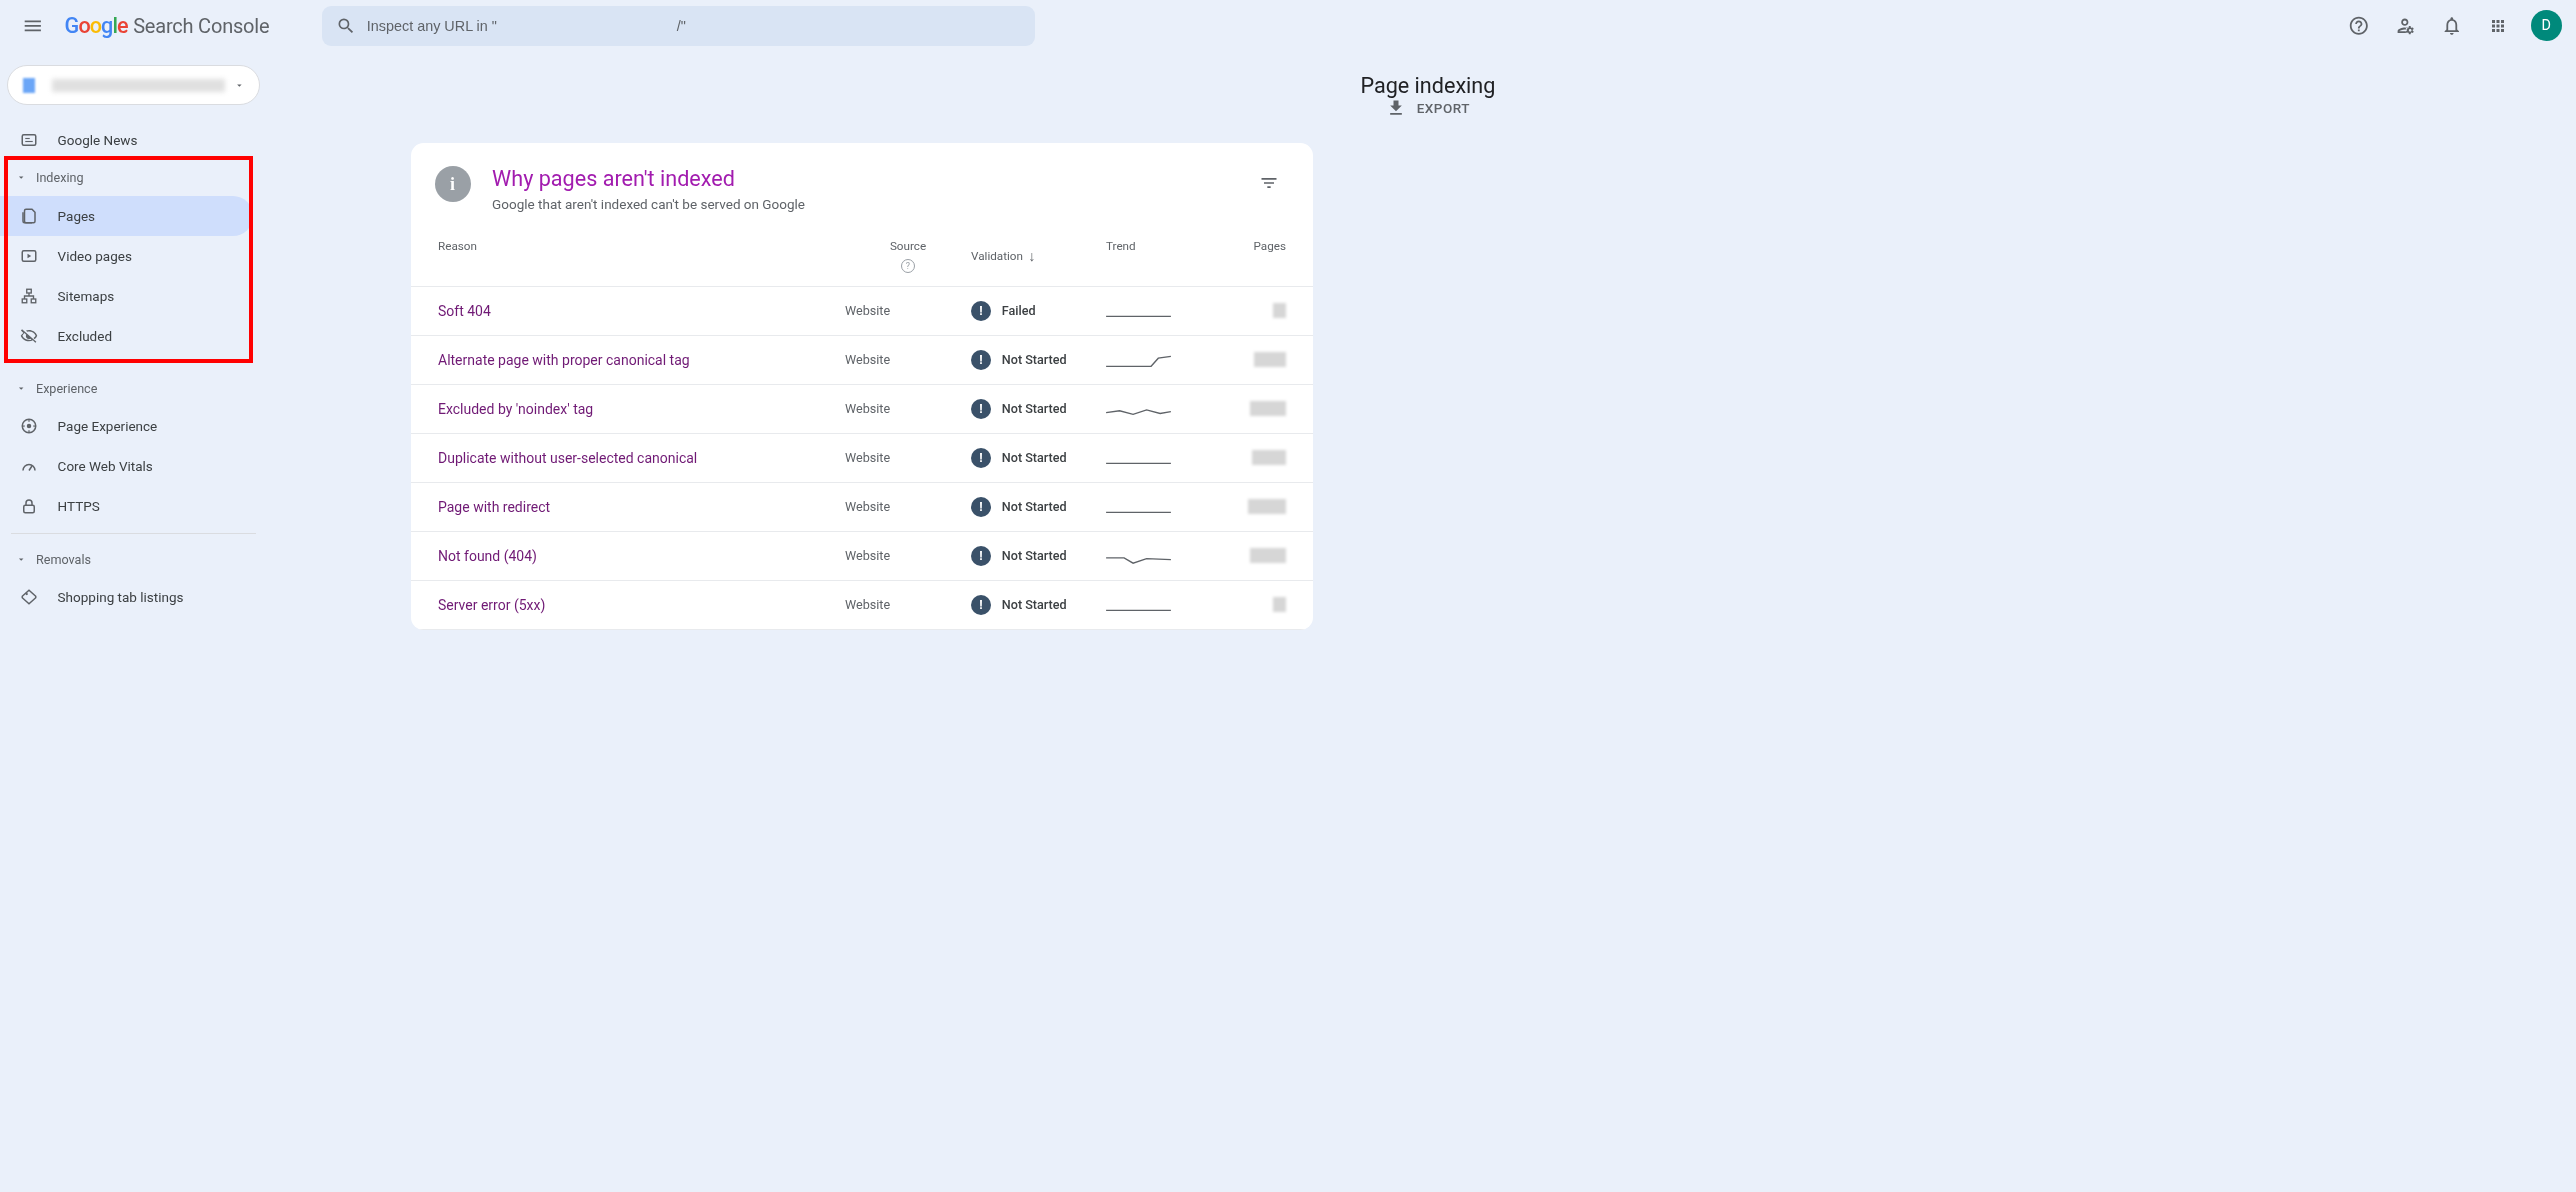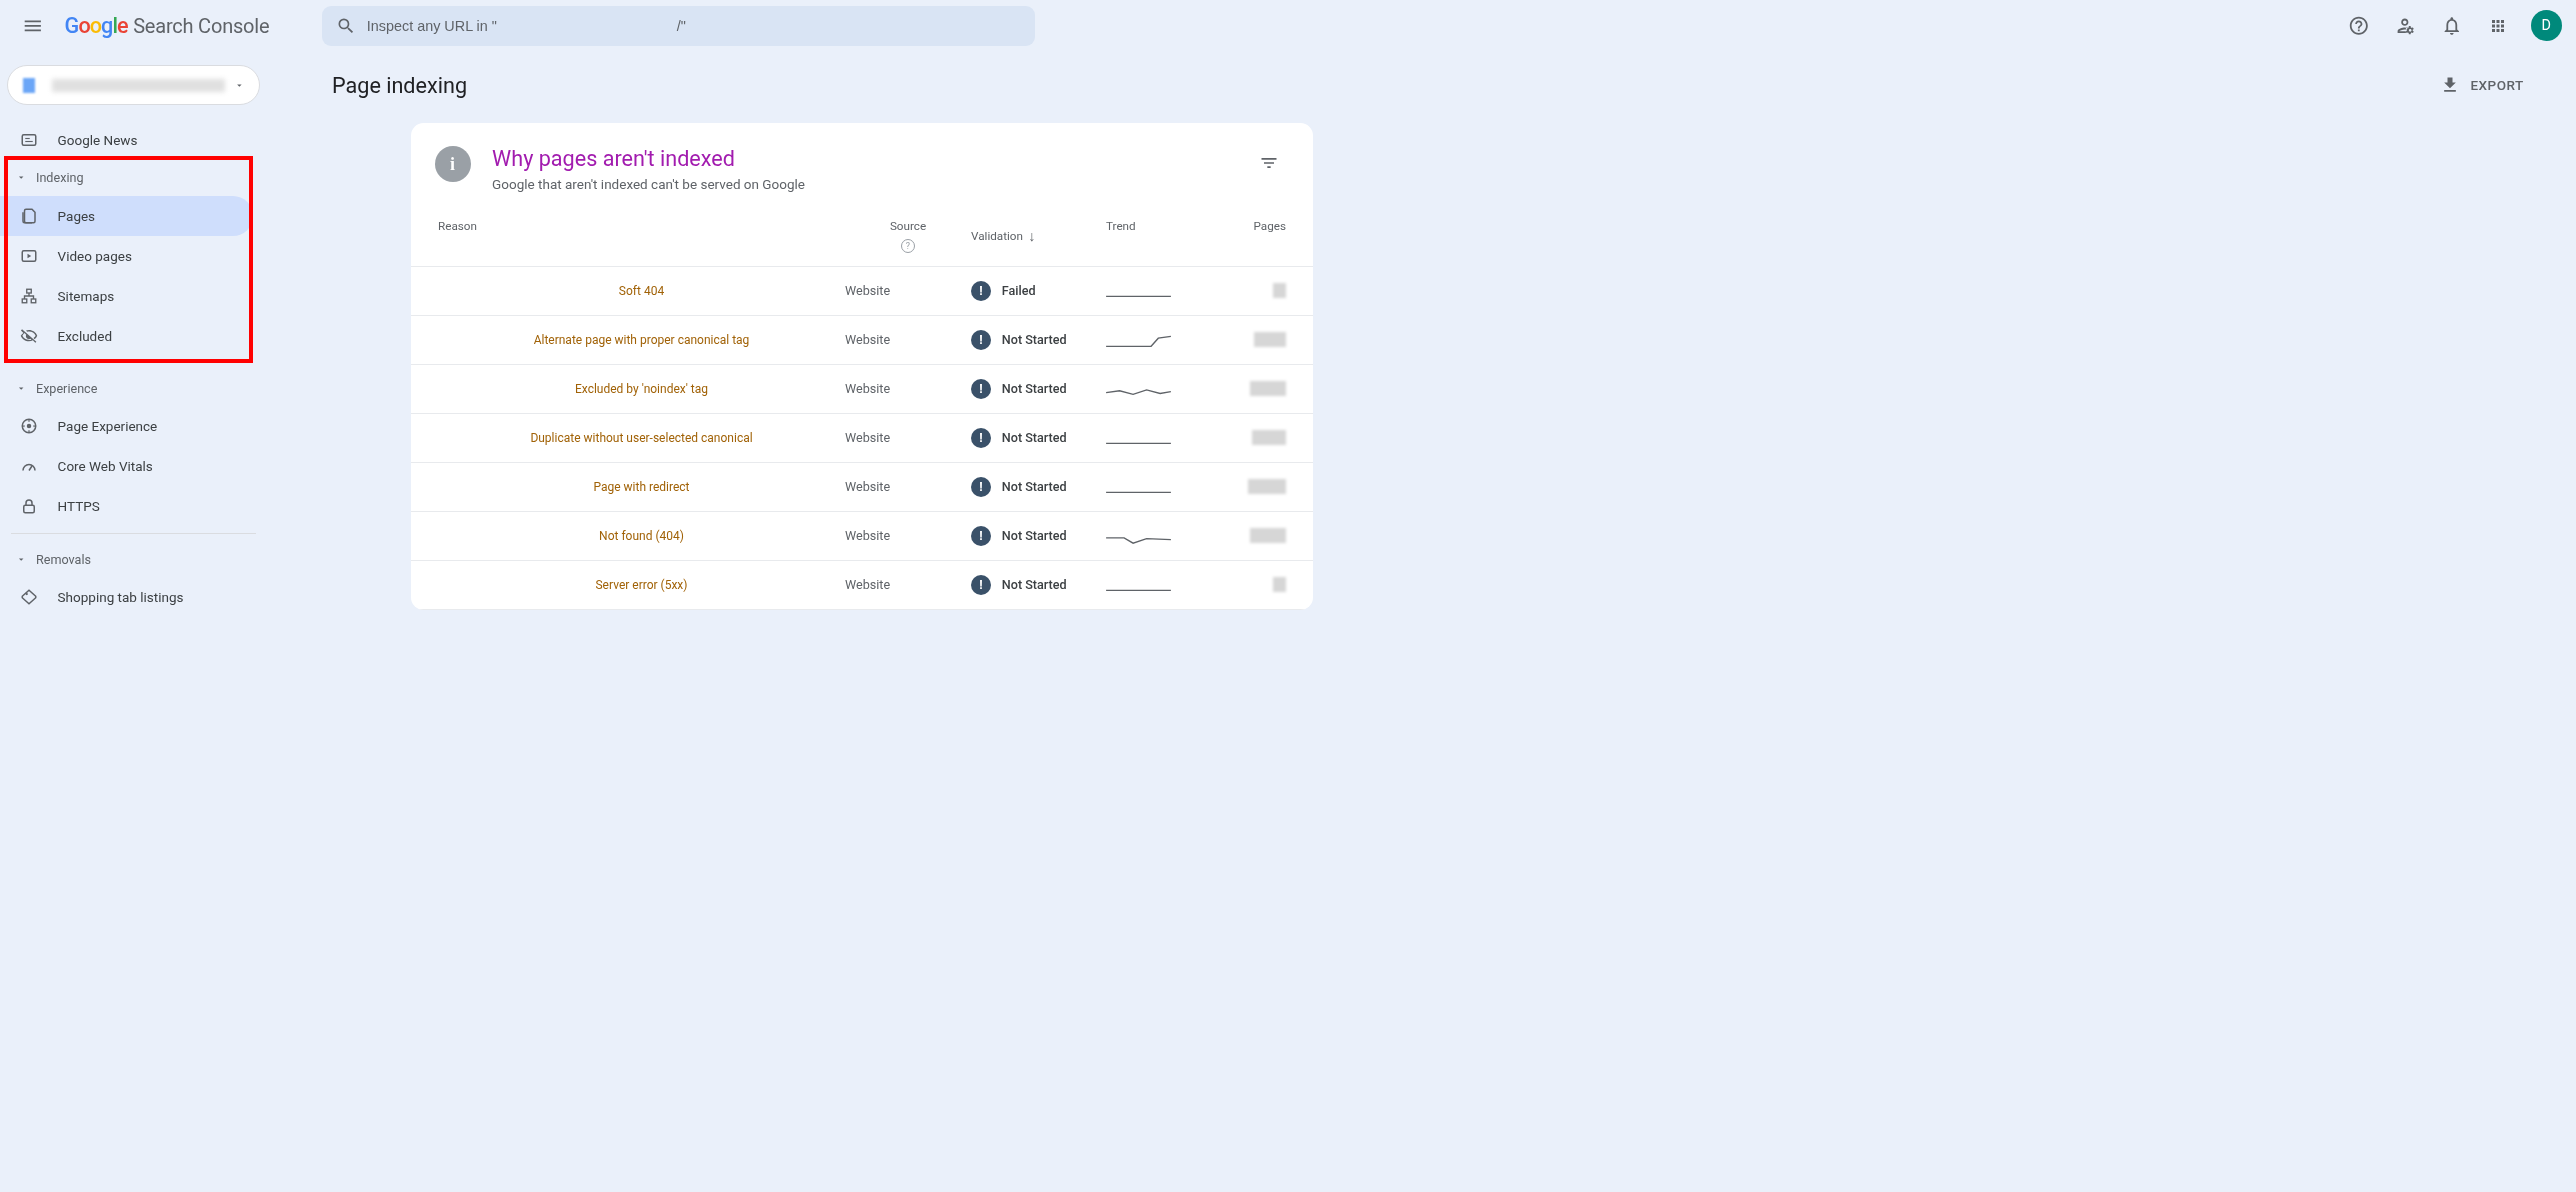--- a/index.html
+++ b/index.html
@@ -154,20 +154,21 @@
     .main {
       flex: 1;
       padding: 21.6px 45px 0 65px;
     }
     .page-header {
       display: flex;
       align-items: center;
       justify-content: space-between;
       margin-bottom: 25px;
       padding-right: 7.2px;
+      flex-direction: column;
     }
     .page-title { font-size: 21.6px; color: #202124; font-weight: 400; }
     .export-btn {
       display: flex; align-items: center; gap: 10.8px;
       color: #5f6368;
       font-size: 13.5px;
       font-weight: 500;
       cursor: pointer;
       letter-spacing: 0.5px;
     }
@@ -225,21 +226,21 @@
     .sort-arrow { font-size: 14.4px; }
     
     .table-row {
       display: flex;
       align-items: center;
       padding: 0 27px;
       height: 49px;
       border-bottom: 0.9px solid #e8eaed;
       cursor: pointer;
     }
-    .cell-reason { flex: 1; font-size: 12px; color: #a16207; text-align: center; }
+    .cell-reason { flex: 1; font-size: 14px; color: #701a75; }
     .cell-source { width: 126px; font-size: 12.6px; color: #5f6368; }
     .cell-validation { width: 135px; display: flex; align-items: center; gap: 10.8px; font-size: 12.6px; font-weight: 500; }
     .cell-trend { width: 117px; color: #5f6368; }
     .cell-pages { width: 63px; display: flex; justify-content: flex-end; }
     
     .val-icon {
       width: 20px; height: 20px;
       border-radius: 50%;
       background: #3a5169;
       color: #fff;

